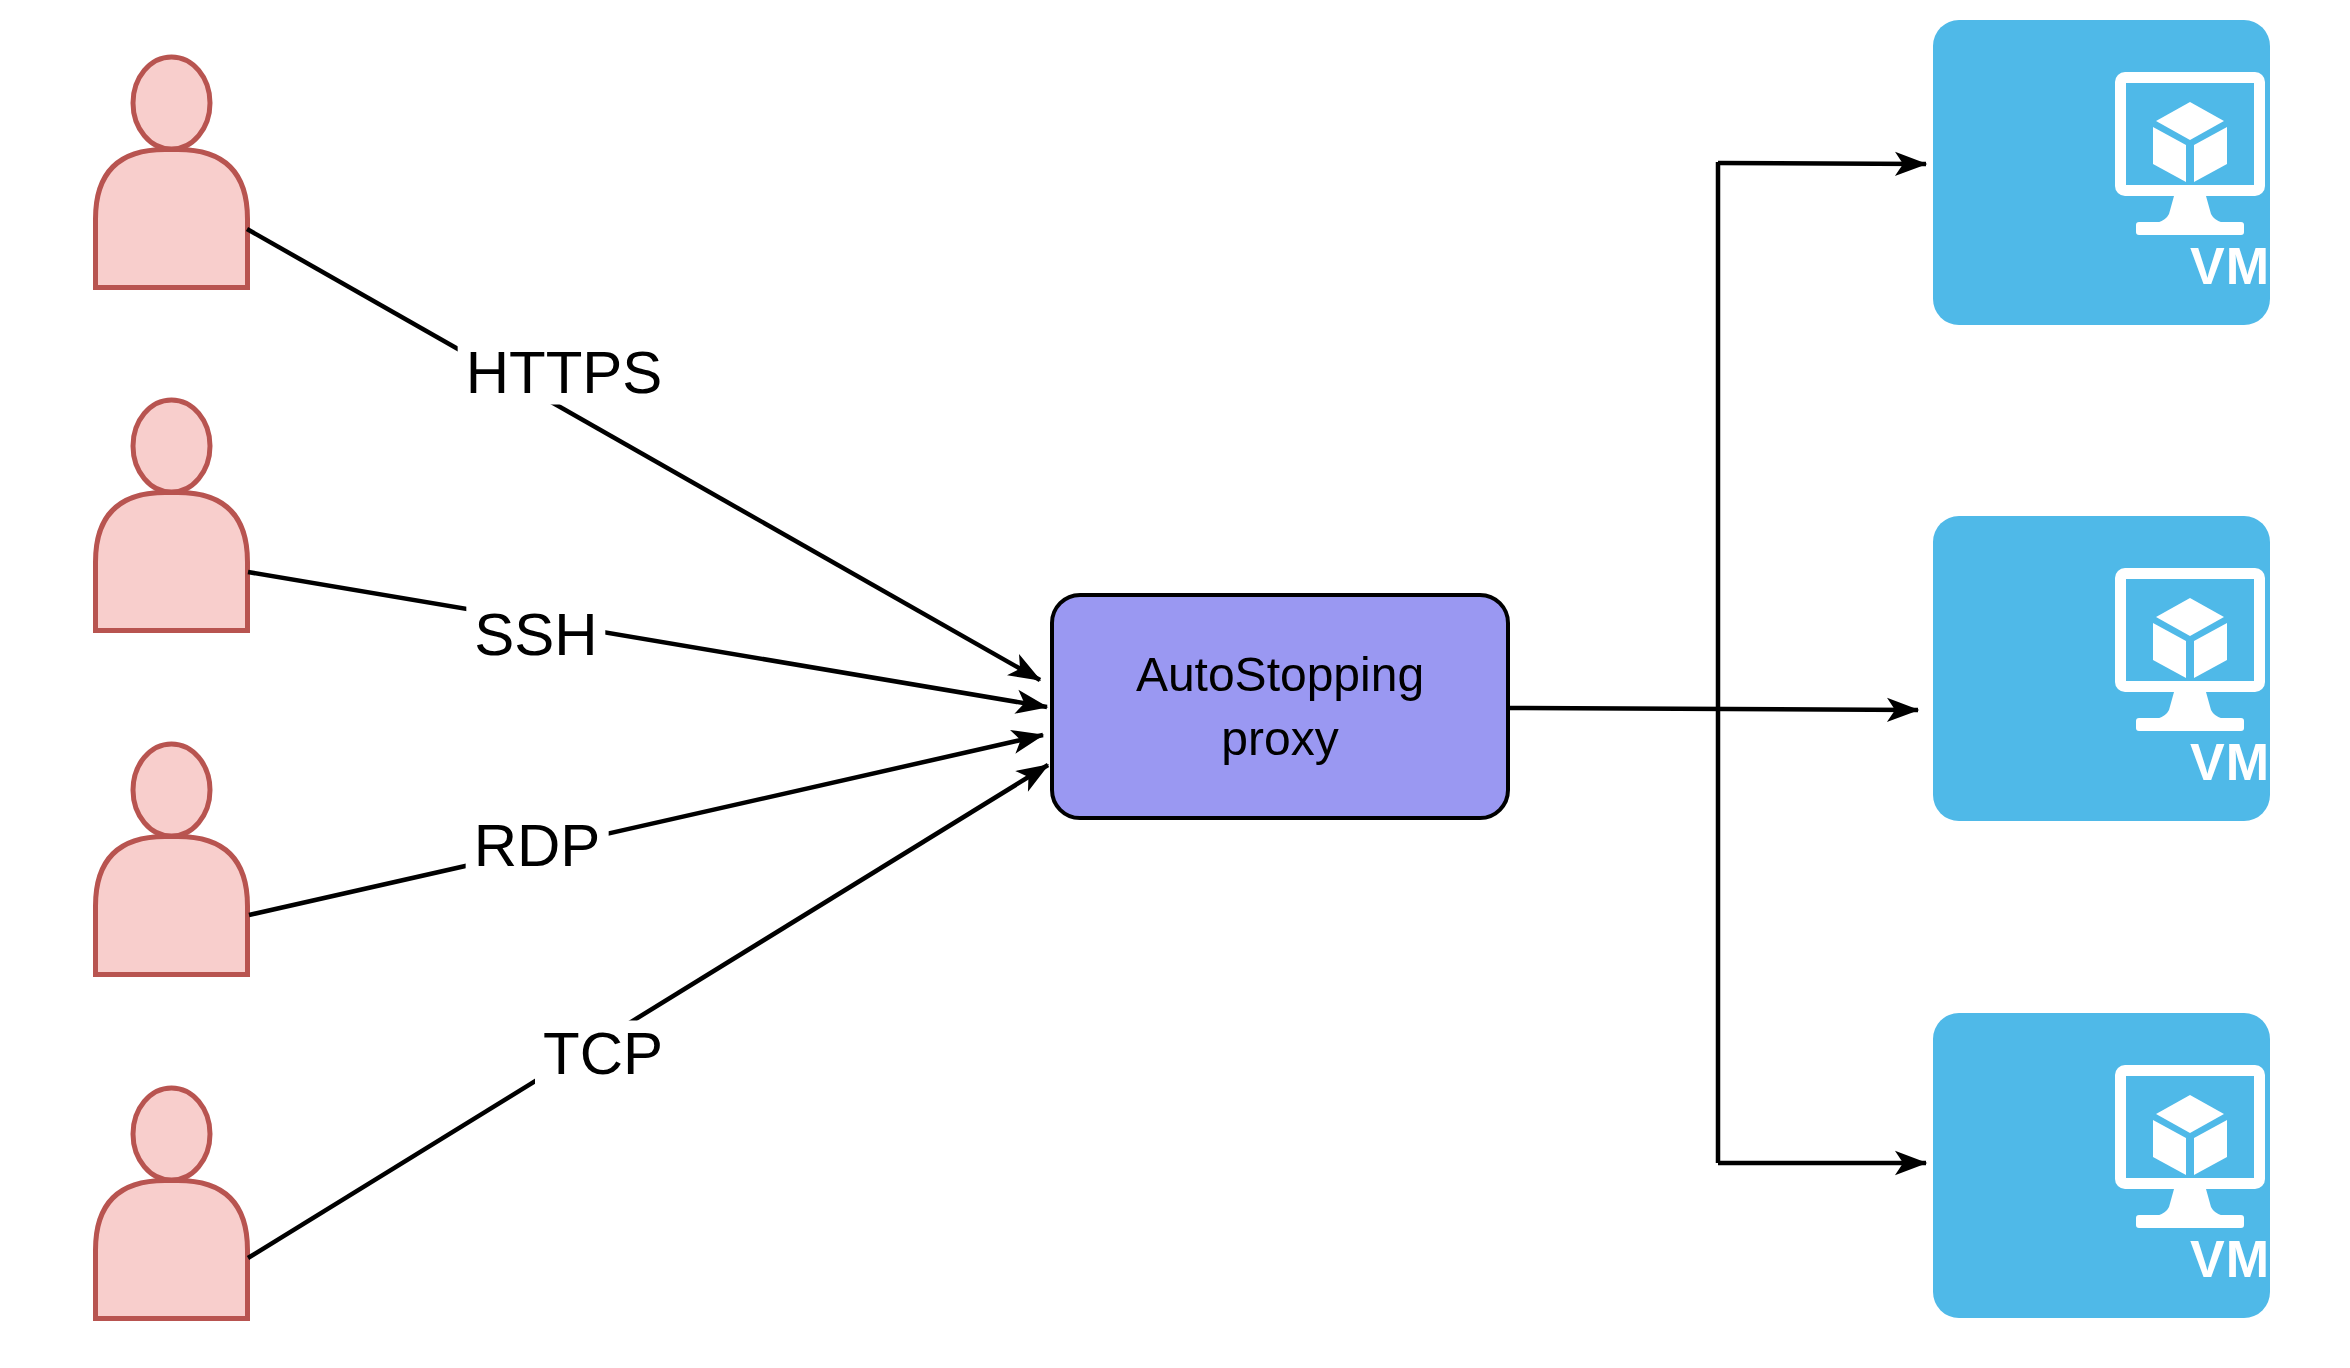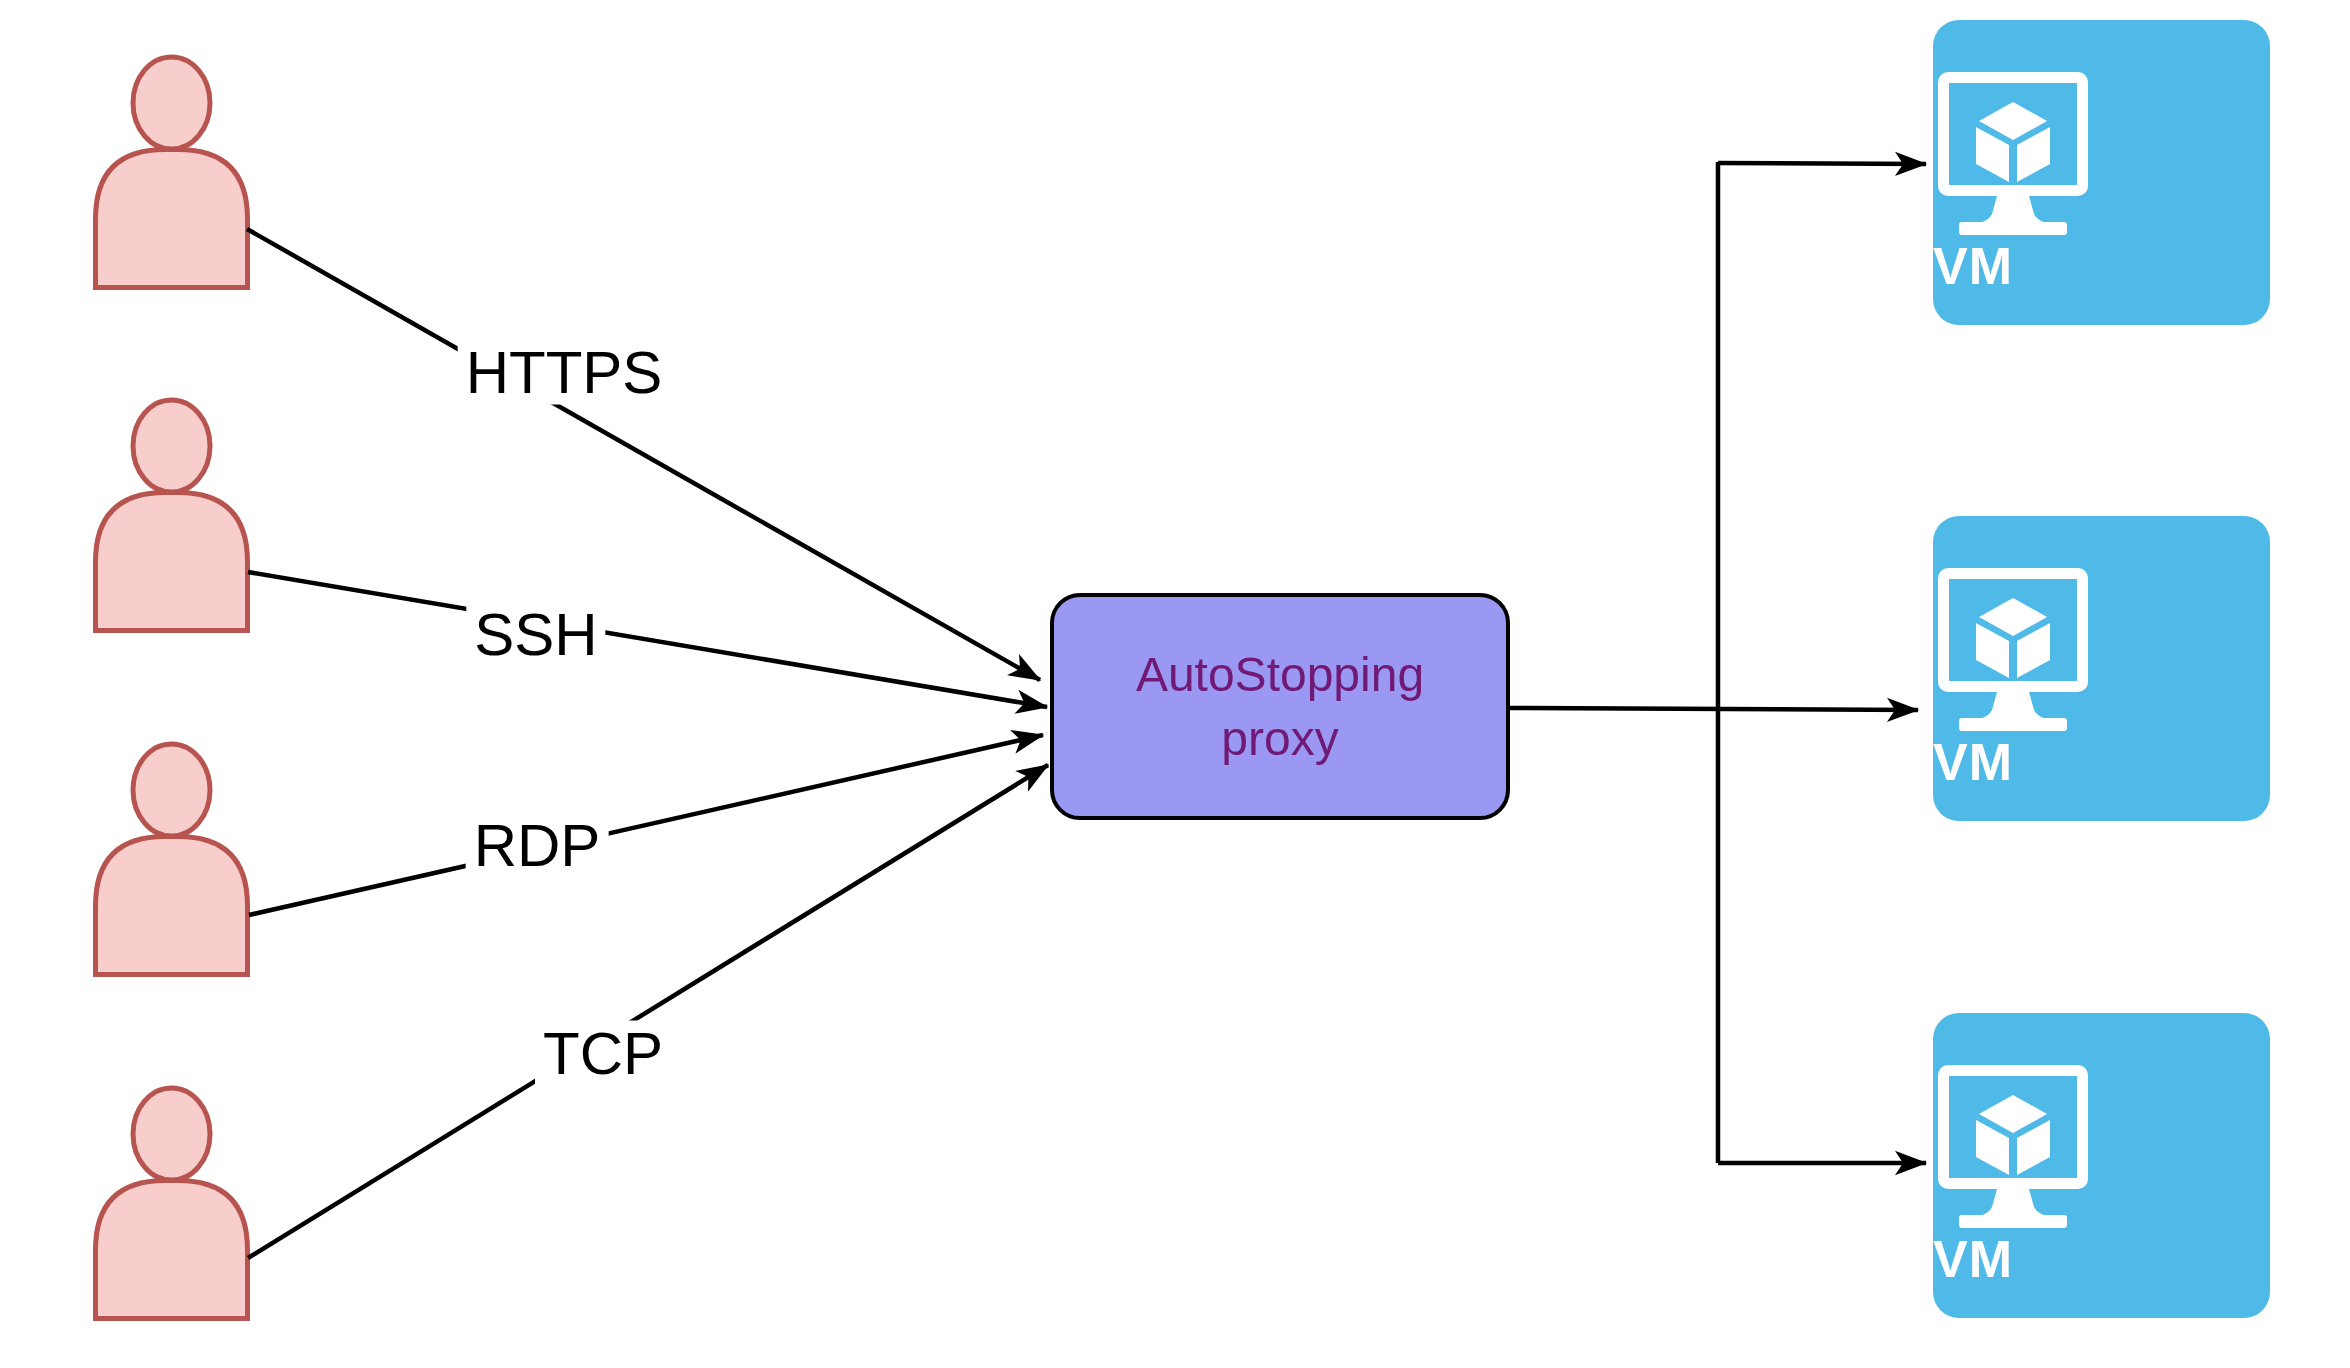--- a/index.html
+++ b/index.html
@@ -38,35 +38,35 @@
     width: 460px;
     height: 227px;
     box-sizing: border-box;
     background: #9a98f2;
     border: 4px solid #000000;
     border-radius: 30px;
     display: flex;
     flex-direction: column;
     align-items: center;
     justify-content: center;
-    color: #701a75;
+    color: #000000;
     font-size: 48px;
     line-height: 1.32;
     text-align: center;
   }
   .vm-node {
     position: absolute;
     left: 1933px;
     width: 337px;
     height: 305px;
     background: #4fb9e8;
     border-radius: 26px;
     display: flex;
     flex-direction: column;
-    align-items: flex-start;
+    align-items: flex-end;
     padding-top: 50px;
     box-sizing: border-box;
   }
   .vm-node.vm-1 { top: 20px; }
   .vm-node.vm-2 { top: 516px; }
   .vm-node.vm-3 { top: 1013px; }
   .vm-icon-svg {
     width: 160px;
     height: 166px;
     display: block;

